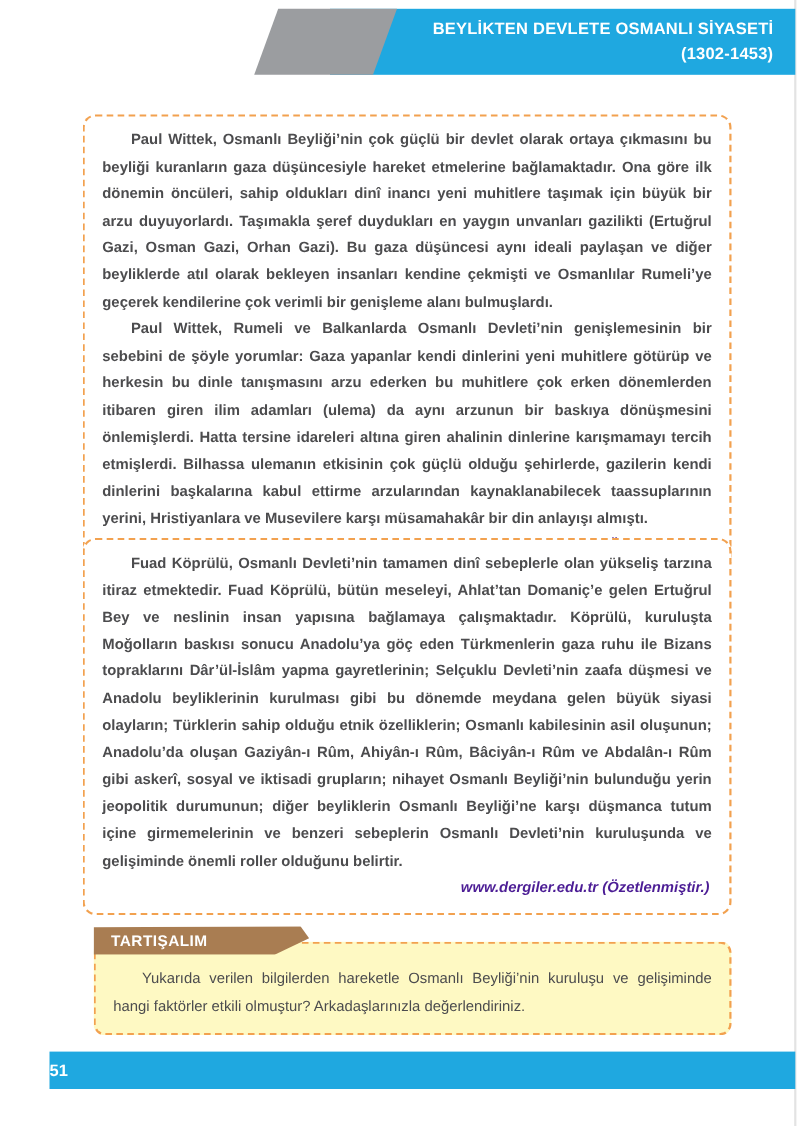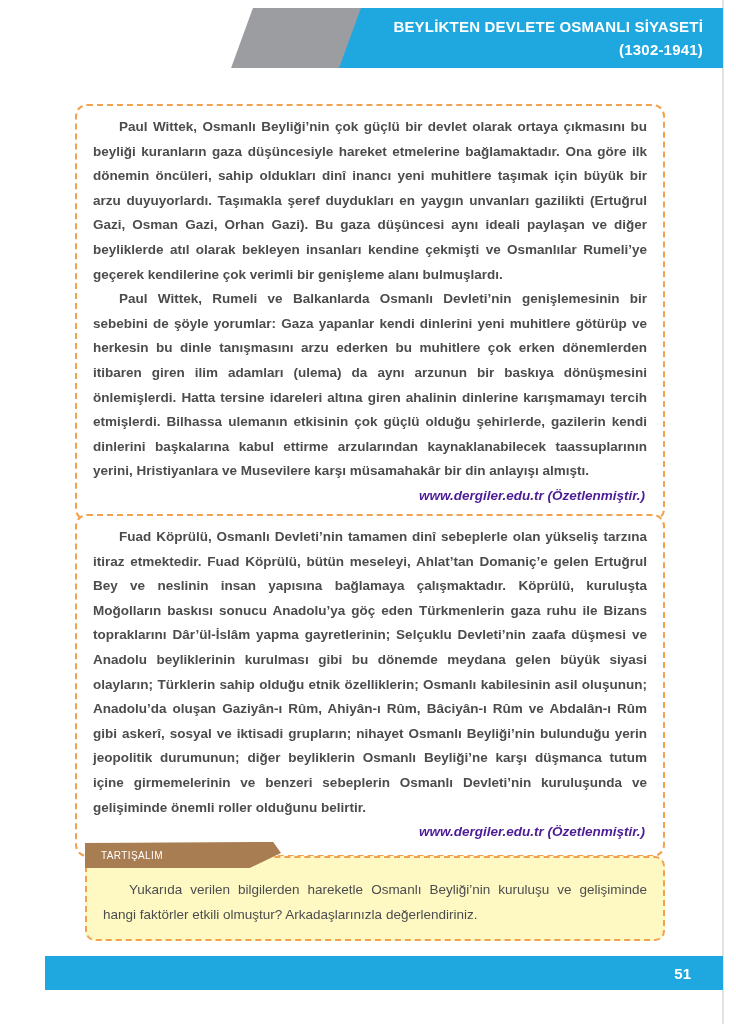--- a/index.html
+++ b/index.html
@@ -33,21 +33,21 @@
   }
   
   .src-box {
     position:absolute; left:75px; width:590px;
     border:2px dashed #f2a14f; border-radius:12px;
     padding:9px 16px 10px 16px;
     background:#ffffff;
     font-weight:bold;
   }
   .box-1 { top:104px; }
-  .box-2 { top:514px; }
+  .box-2 { top:489px; }
   .para {
     text-indent:26px; text-align:justify;
     font-size:13.5px; line-height:24.6px; color:#4c4c4e;
   }
   .source-line {
     text-align:right; font-style:italic;
     font-size:13.5px; line-height:24.6px; color:#4c1d95;
     padding-right:2px;
   }
   
@@ -59,41 +59,41 @@
   }
   .ribbon {
     position:absolute; left:85px; top:842px; width:196px; height:26px;
     background:#a97d52;
     clip-path:polygon(0 4%, 96% 0, 100% 42%, 84% 100%, 0 100%);
     display:flex; align-items:center;
     padding-left:16px;
     z-index:3;
   }
   .ribbon .ribbon-label {
-    color:#ffffff; font-weight:normal; font-size:10px; letter-spacing:0.4px;
+    color:#ffffff; font-weight:bold; font-size:14px; letter-spacing:0.4px;
   }
   
   .footer-bar {
     position:absolute; left:45px; right:13px; top:956px; height:34px;
     background:#1fa8e0;
-    display:flex; align-items:center; justify-content:flex-end;
+    display:flex; align-items:center; 
     padding-right:32px;
   }
   .footer-bar .page-num {
     color:#ffffff; font-weight:bold; font-size:15px;
   }
 </style>
 </head>
 <body>
 
 <div class="page-edge"></div>
 
 <div class="header-bar">
   <div class="h-line">BEYLİKTEN DEVLETE OSMANLI SİYASETİ</div>
-  <div class="h-line">(1302-1941)</div>
+  <div class="h-line">(1302-1453)</div>
 </div>
 <div class="header-gray"></div>
 
 <div class="src-box box-1">
   <p class="para">Paul Wittek, Osmanlı Beyliği’nin çok güçlü bir devlet olarak ortaya çıkmasını bu beyliği kuranların gaza düşüncesiyle hareket etmelerine bağlamaktadır. Ona göre ilk dönemin öncüleri, sahip oldukları dinî inancı yeni muhitlere taşımak için büyük bir arzu duyuyorlardı. Taşımakla şeref duydukları en yaygın unvanları gazilikti (Ertuğrul Gazi, Osman Gazi, Orhan Gazi). Bu gaza düşüncesi aynı ideali paylaşan ve diğer beyliklerde atıl olarak bekleyen insanları kendine çekmişti ve Osmanlılar Rumeli’ye geçerek kendilerine çok verimli bir genişleme alanı bulmuşlardı.</p>
   <p class="para">Paul Wittek, Rumeli ve Balkanlarda Osmanlı Devleti’nin genişlemesinin bir sebebini de şöyle yorumlar: Gaza yapanlar kendi dinlerini yeni muhitlere götürüp ve herkesin bu dinle tanışmasını arzu ederken bu muhitlere çok erken dönemlerden itibaren giren ilim adamları (ulema) da aynı arzunun bir baskıya dönüşmesini önlemişlerdi. Hatta tersine idareleri altına giren ahalinin dinlerine karışmamayı tercih etmişlerdi. Bilhassa ulemanın etkisinin çok güçlü olduğu şehirlerde, gazilerin kendi dinlerini başkalarına kabul ettirme arzularından kaynaklanabilecek taassuplarının yerini, Hristiyanlara ve Musevilere karşı müsamahakâr bir din anlayışı almıştı.</p>
   <p class="source-line">www.dergiler.edu.tr (Özetlenmiştir.)</p>
 </div>
 
 <div class="src-box box-2">

